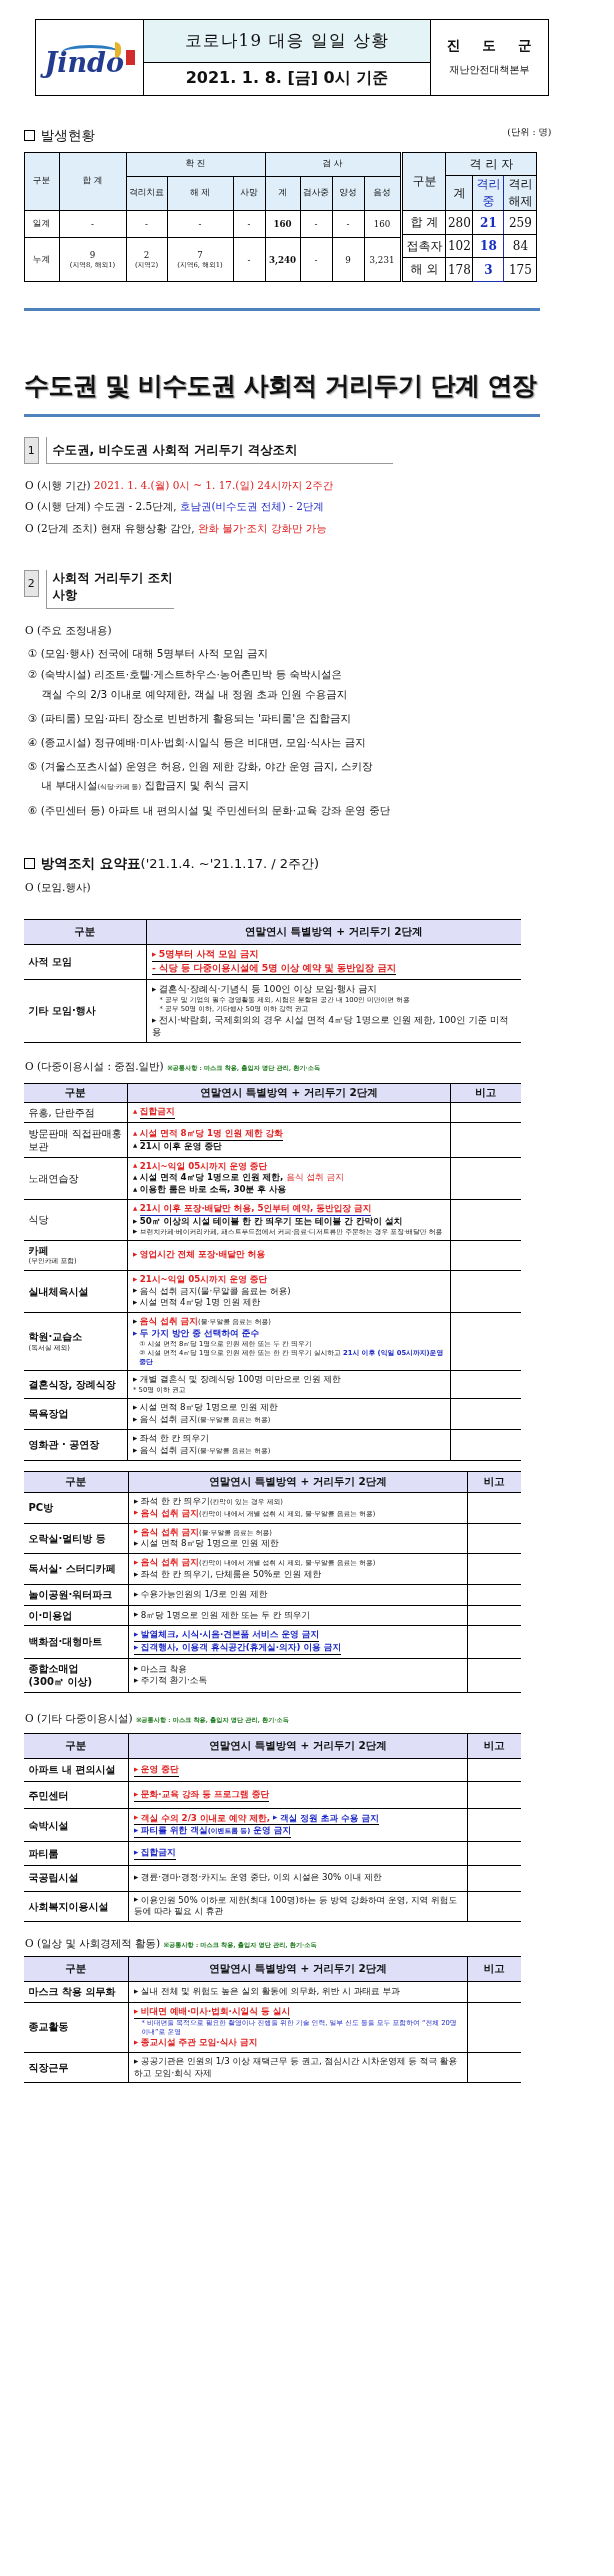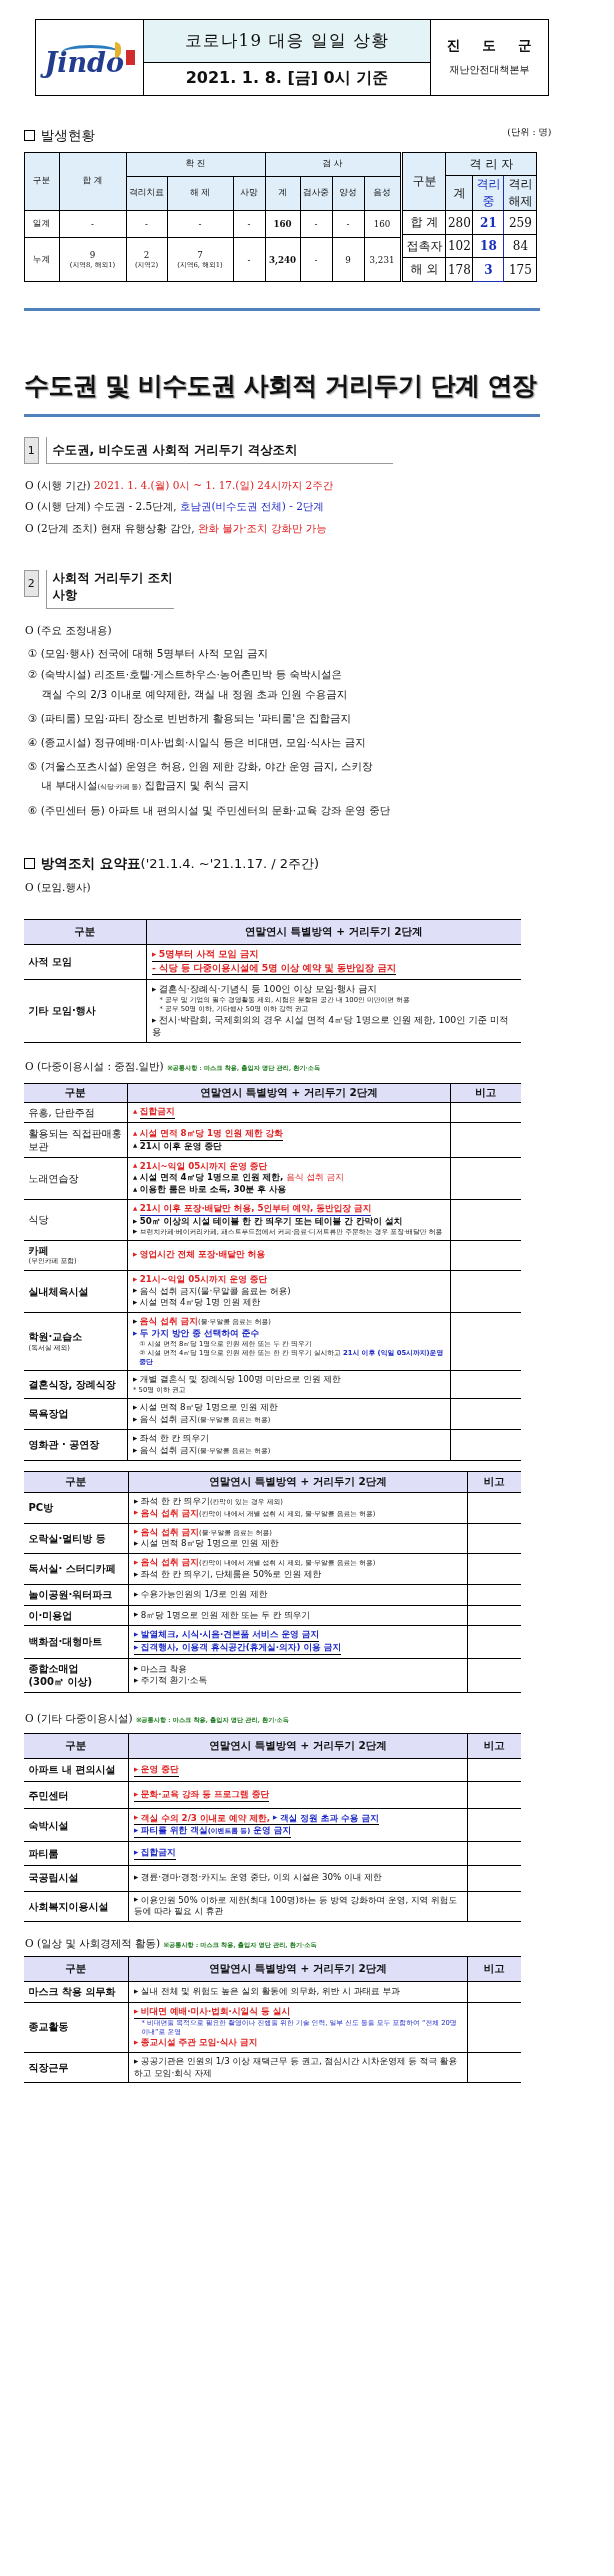--- a/index.html
+++ b/index.html
@@ -253,21 +253,21 @@
         <th style="width:104px;padding:1.9px">구분</th>
         <th style="padding:1.9px">연말연시 특별방역 + 거리두기 2단계</th>
         <th style="width:70px;padding:1.9px">비고</th>
       </tr>
   <tr>
         <td class="cat norm">유흥, 단란주점</td>
         <td class="red b"><span class="tri">▲</span><span class="u">집합금지</span></td>
         <td></td>
       </tr>
   <tr>
-        <td class="cat norm">활용되는 직접판매홍보관</td>
+        <td class="cat norm">방문판매 직접판매홍보관</td>
         <td>
           <div class="red b"><span class="tri">▲</span><span class="u">시설 면적 8㎡당 1명 인원 제한 강화</span></div>
           <div class="b"><span class="tri">▲</span><span>21시 이후 운영 중단</span></div>
         </td>
         <td></td>
       </tr>
   <tr>
         <td class="cat norm">노래연습장</td>
         <td>
           <div class="red b"><span class="tri">▲</span><span>21시~익일 05시까지 운영 중단</span></div>

